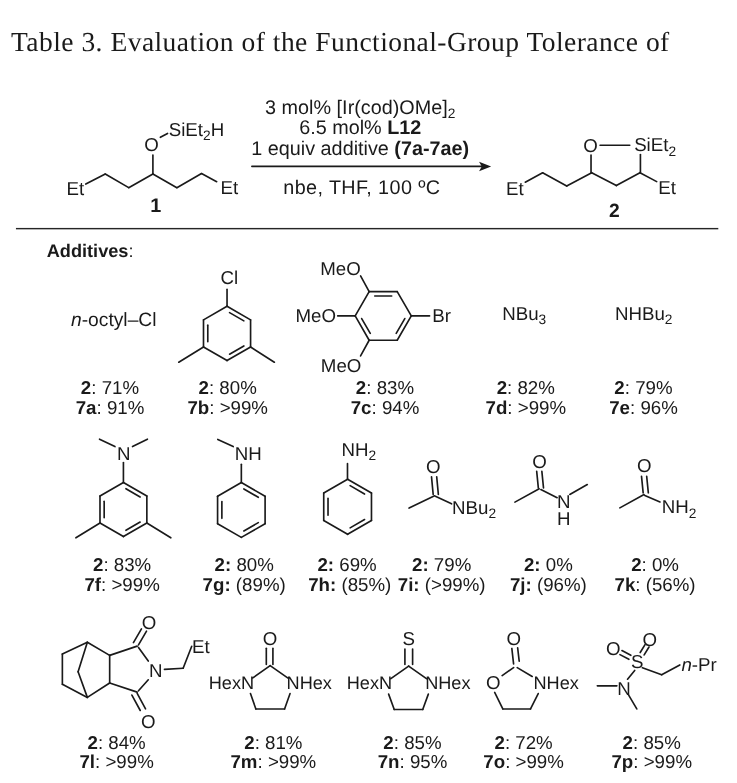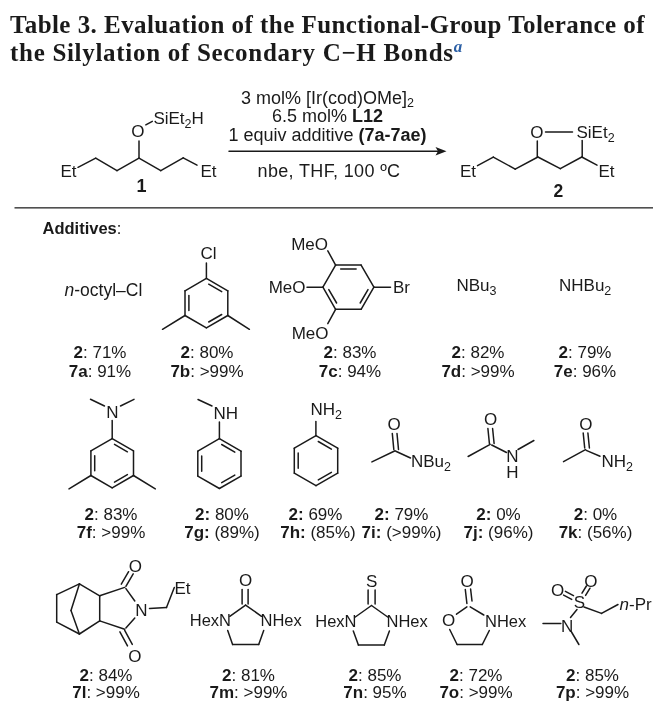--- a/index.html
+++ b/index.html
@@ -1,17 +1,17 @@
 <!DOCTYPE html>
 <html><head>
 <meta charset="utf-8">
 <style>
 html,body{margin:0;padding:0;background:#ffffff}
 #c{position:relative;width:670px;height:712px;overflow:hidden;background:#ffffff}
-#title{position:absolute;left:10px;top:11px;font-family:"Liberation Serif",serif;font-weight:bold;font-size:25px;line-height:27.5px;color:#1a1a1a;white-space:nowrap;letter-spacing:0.4px}
+#title{position:absolute;left:10px;top:25px;font-family:"Liberation Serif",serif;font-weight:normal;font-size:25px;line-height:27.5px;color:#1a1a1a;white-space:nowrap;letter-spacing:0.4px}
 #title .sup{color:#2b5fa5;font-style:italic;font-size:17px;vertical-align:9px;line-height:1px}
 </style>
 </head>
 <body>
 <div id="c">
 <svg width="670" height="712" viewBox="0 0 670 712" style="position:absolute;left:0;top:0">
 <g stroke="#1a1a1a" stroke-width="1.5" stroke-linecap="round" fill="none" font-family="Liberation Sans, sans-serif">
 <text x="76.5" y="177.3" text-anchor="end" font-size="17" stroke="none" fill="#1a1a1a">Et</text>
 <line x1="78.0" y1="167.3" x2="95.7" y2="158.2"></line>
 <line x1="95.7" y1="158.2" x2="117.0" y2="170.6"></line>
@@ -233,15 +233,14 @@
 <text x="375.0" y="680.5" text-anchor="middle" font-size="17" stroke="none" fill="#1a1a1a"><tspan font-weight="bold">2</tspan>: 85%</text>
 <text x="375.0" y="698.0" text-anchor="middle" font-size="17" stroke="none" fill="#1a1a1a"><tspan font-weight="bold">7n</tspan>: 95%</text>
 <text x="476.0" y="680.5" text-anchor="middle" font-size="17" stroke="none" fill="#1a1a1a"><tspan font-weight="bold">2</tspan>: 72%</text>
 <text x="476.0" y="698.0" text-anchor="middle" font-size="17" stroke="none" fill="#1a1a1a"><tspan font-weight="bold">7o</tspan>: &gt;99%</text>
 <text x="592.5" y="680.5" text-anchor="middle" font-size="17" stroke="none" fill="#1a1a1a"><tspan font-weight="bold">2</tspan>: 85%</text>
 <text x="592.5" y="698.0" text-anchor="middle" font-size="17" stroke="none" fill="#1a1a1a"><tspan font-weight="bold">7p</tspan>: &gt;99%</text>
 </g>
 </svg>
 <div id="title">
       <div id="tl1" style="word-spacing:0.2px">Table 3. Evaluation of the Functional-Group Tolerance of</div>
-      <div style="letter-spacing:0.7px">the Silylation of Secondary C−H Bonds<span class="sup">a</span></div>
     </div>
 </div>
 
 </body></html>

